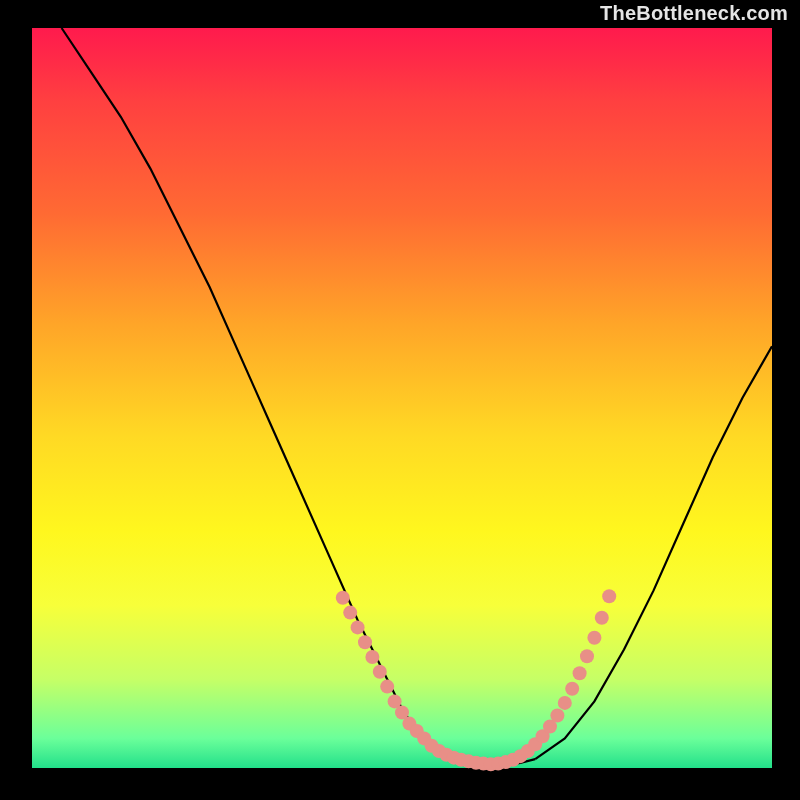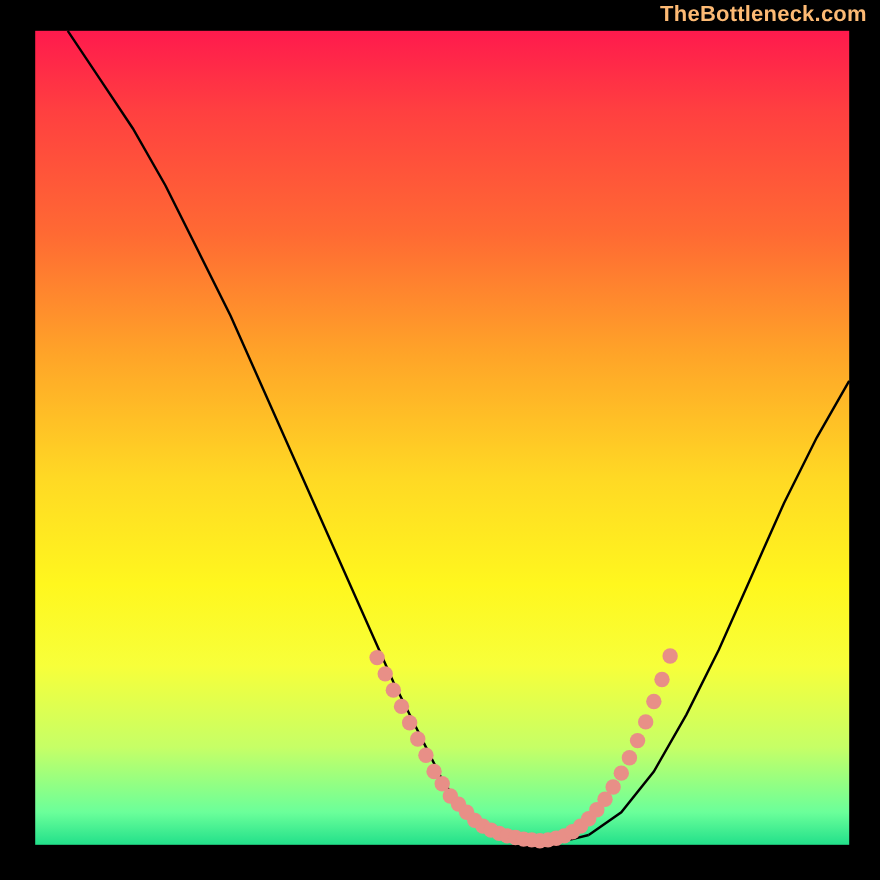--- a/index.html
+++ b/index.html
@@ -10,21 +10,21 @@
     height: 800px;
     background: #000;
   }
   .attribution {
     position: absolute;
     top: 2px;
     right: 12px;
     font-family: Arial, Helvetica, sans-serif;
     font-size: 20px;
     font-weight: 600;
-    color: #fdba74;
+    color: #e5e5e5;
     letter-spacing: 0.2px;
   }
   .plot-area {
     position: absolute;
     left: 32px;
     top: 28px;
     width: 740px;
     height: 740px;
     background: linear-gradient(
       to bottom,

